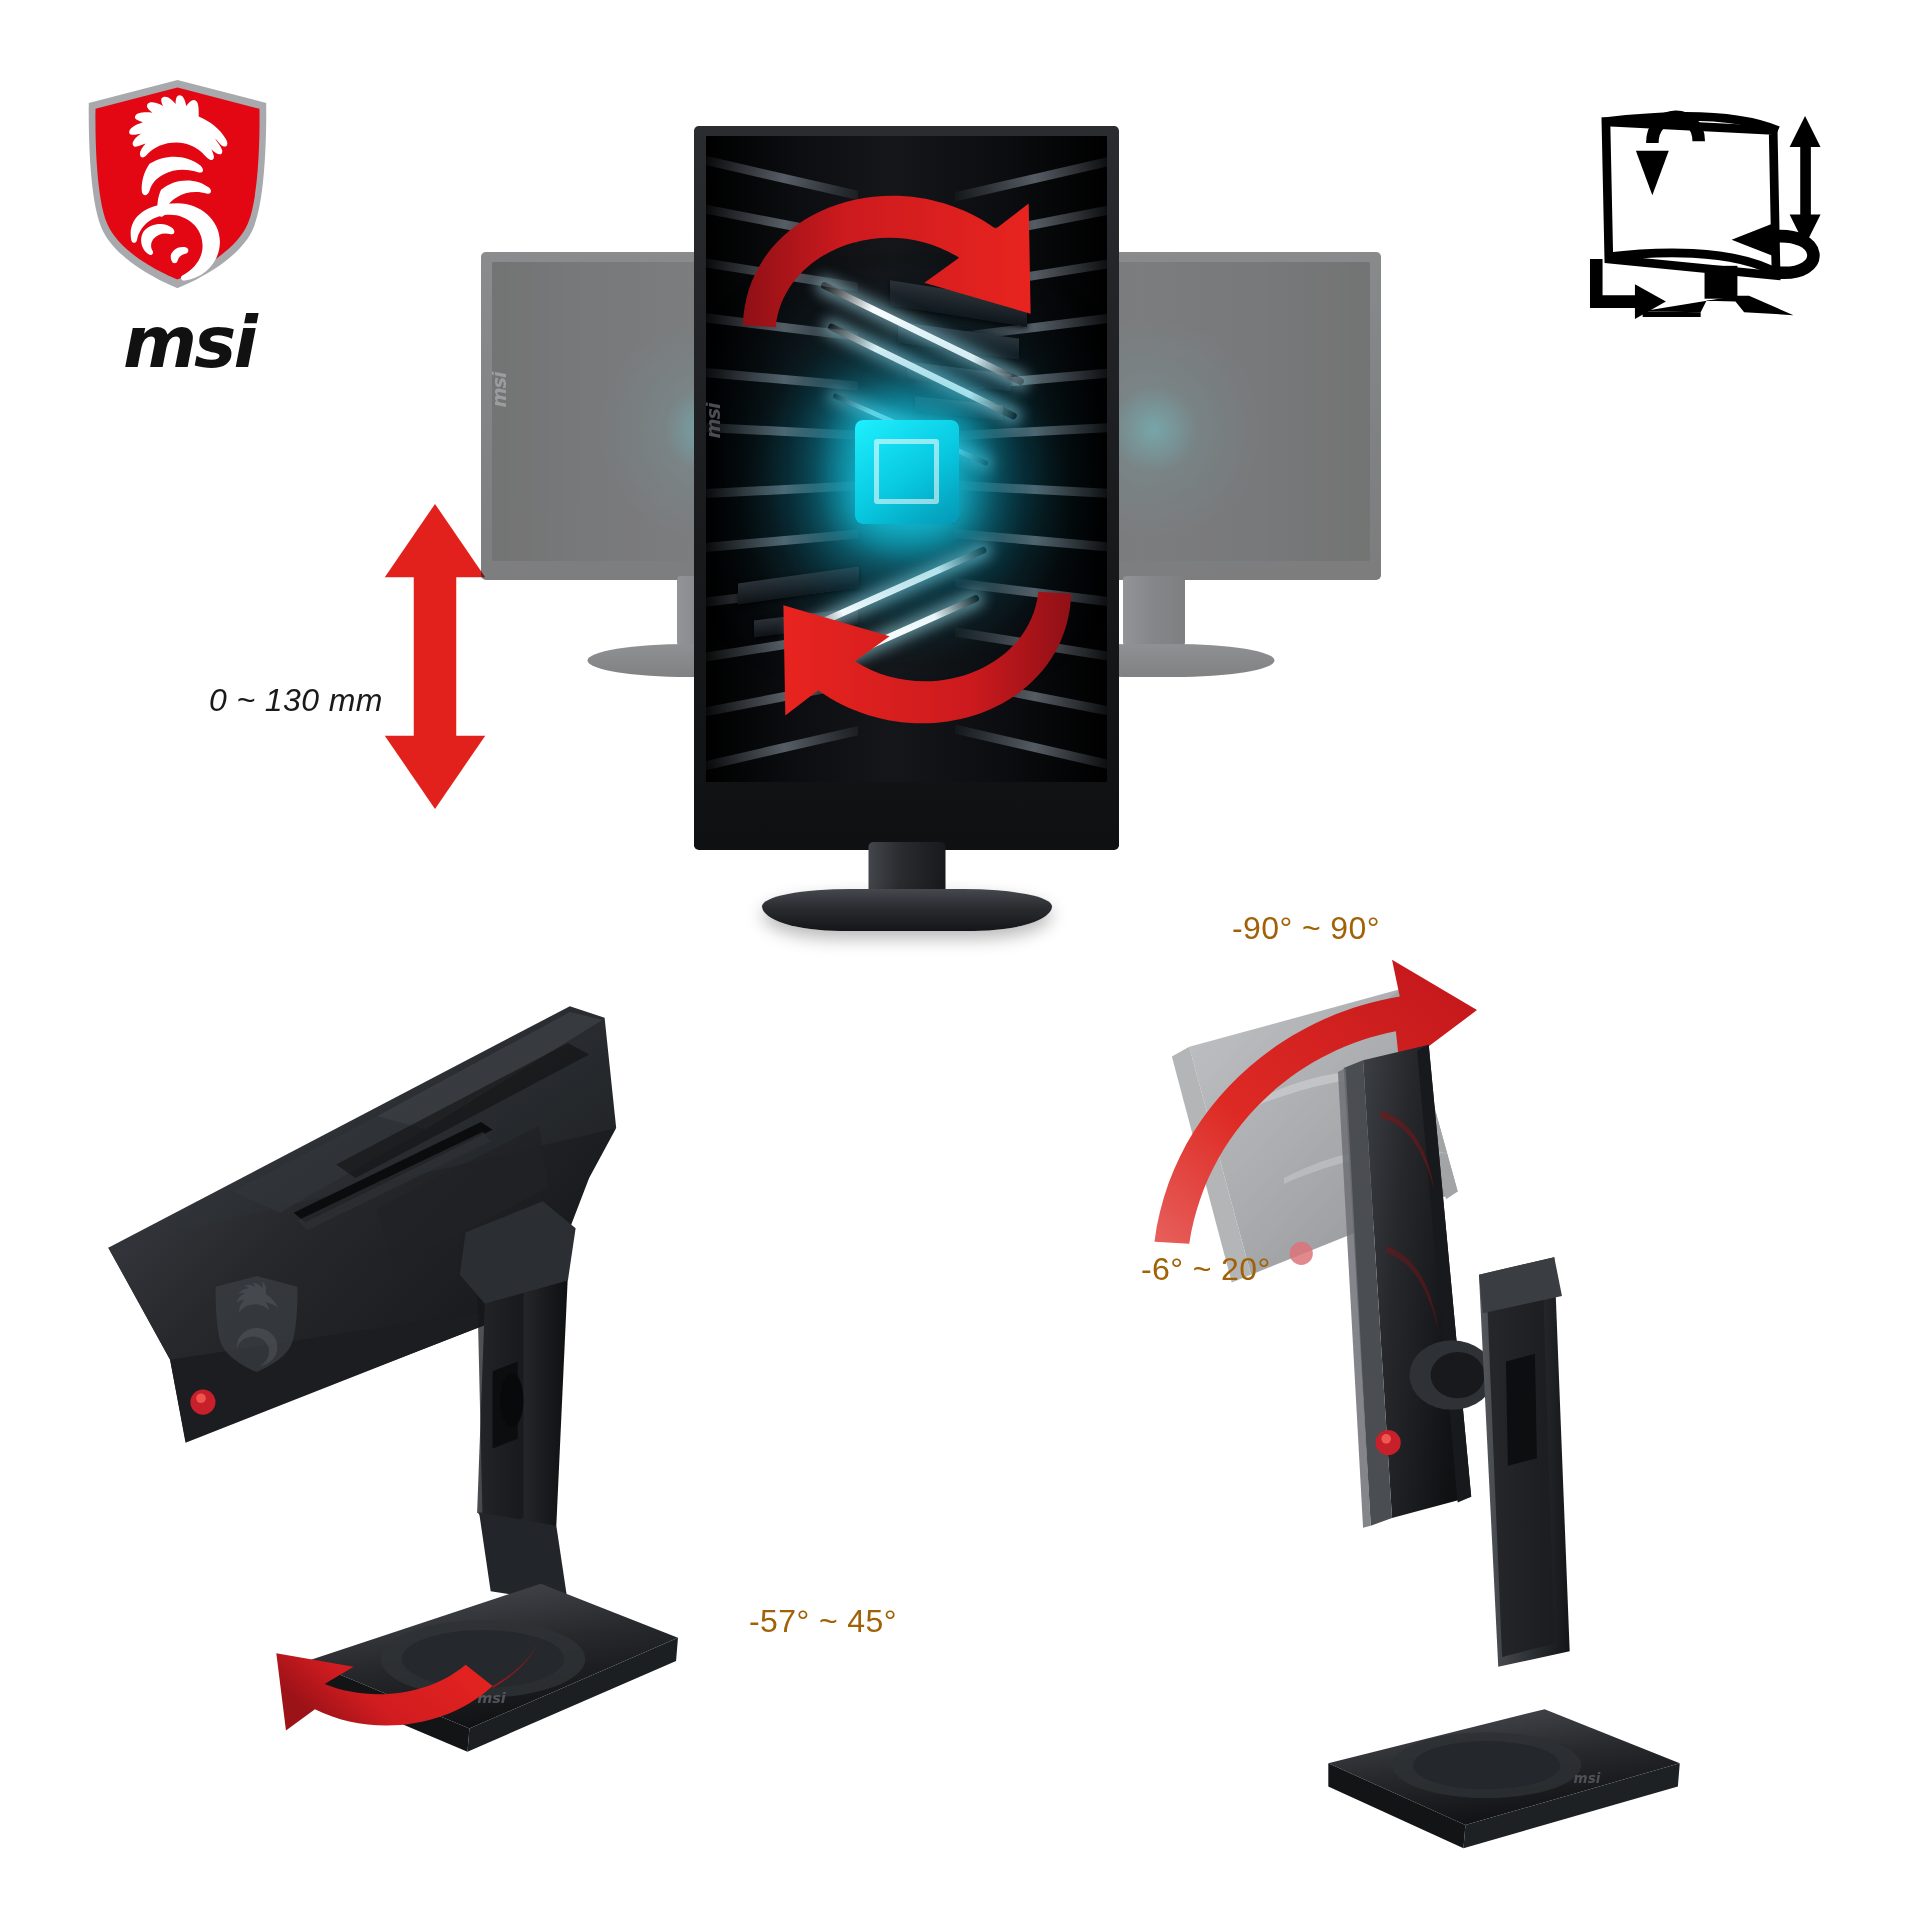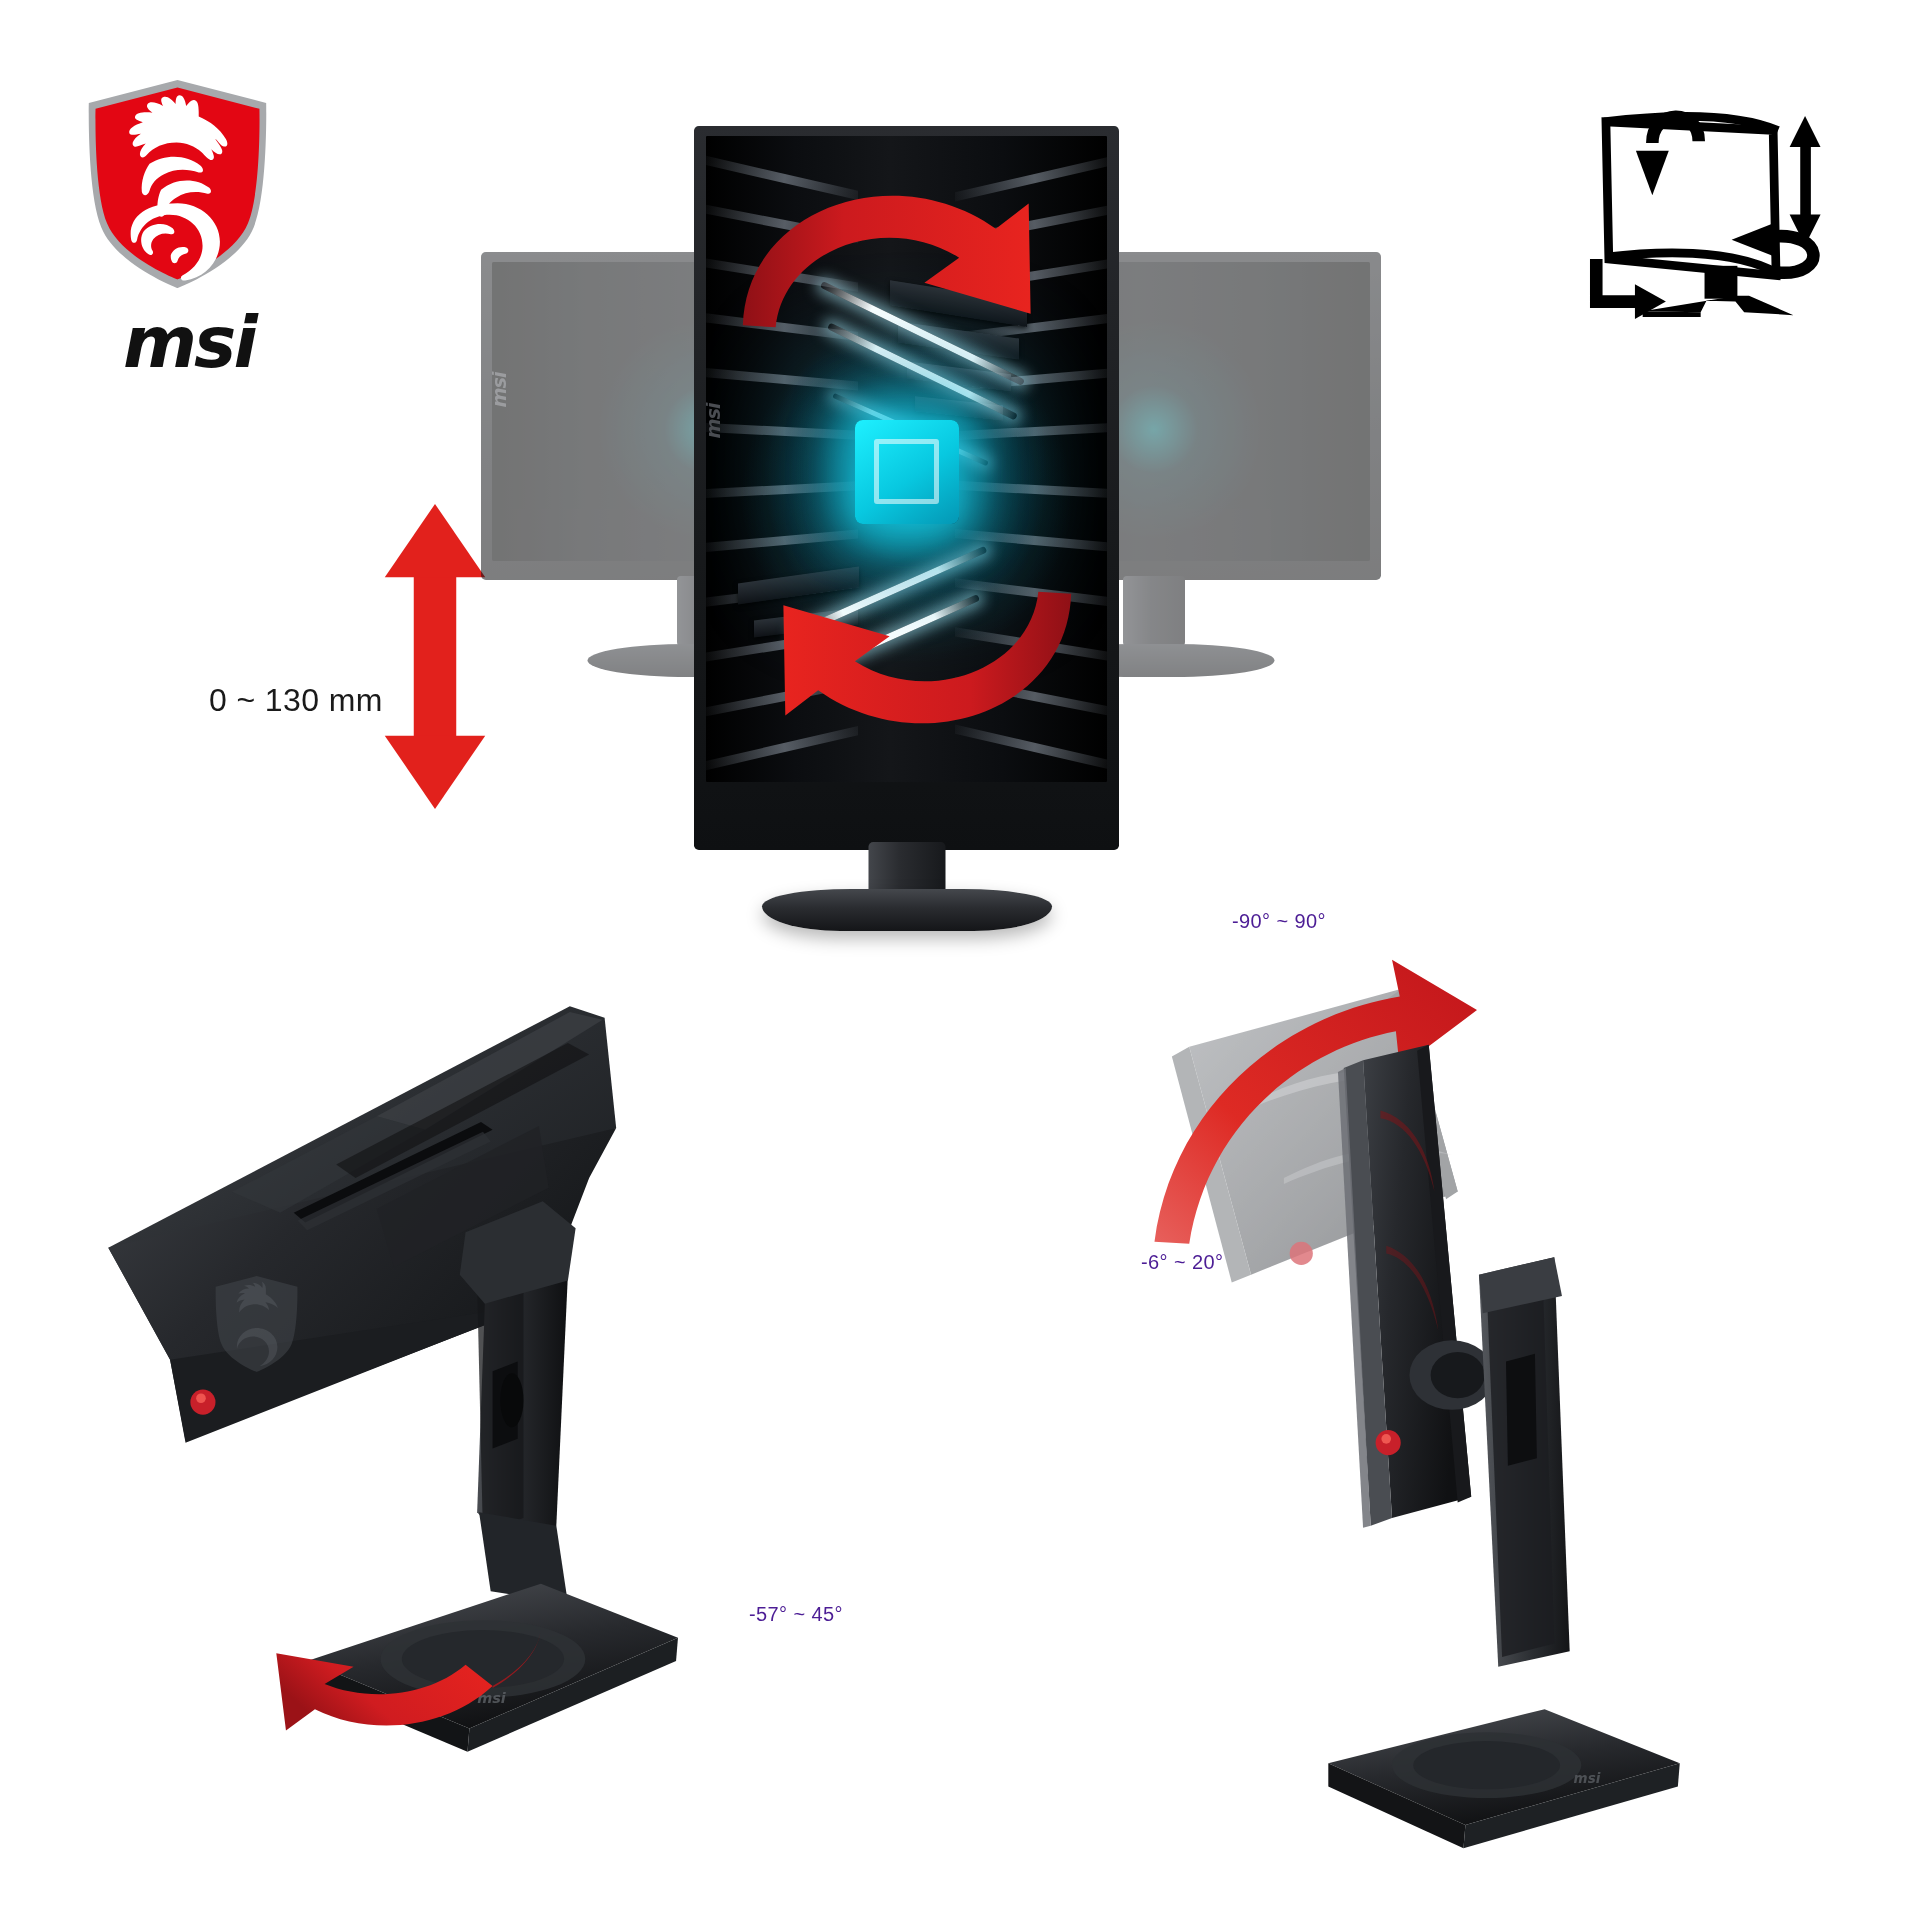--- a/index.html
+++ b/index.html
@@ -25,26 +25,26 @@
   }
 
   
   #ergo-icon{right:95px;top:87px;width:290px;height:261px;}
 
   
   #height-arrow{left:377px;top:502px;width:116px;height:309px;}
   #height-label{
     left:209px;top:682px;width:203px;
     font-size:32px;color:#1a1a1a;letter-spacing:0.4px;
-    text-align:left;white-space:nowrap;
+    text-align:left;white-space:nowrap;font-style:italic;
   }
 
   
   .dim-label{
-    font-size:20px;color:#4c1d95;white-space:nowrap;letter-spacing:0.4px;
+    font-size:32px;color:#a16207;white-space:nowrap;letter-spacing:0.4px;
   }
   #pivot-label{left:1232px;top:910px;}
   #tilt-label{left:1141px;top:1251px;}
   #swivel-label{left:749px;top:1603px;}
 
   
   #pivot-group{left:541px;top:126px;width:850px;height:869px;}
 
   .ghost{opacity:.55;}
 

